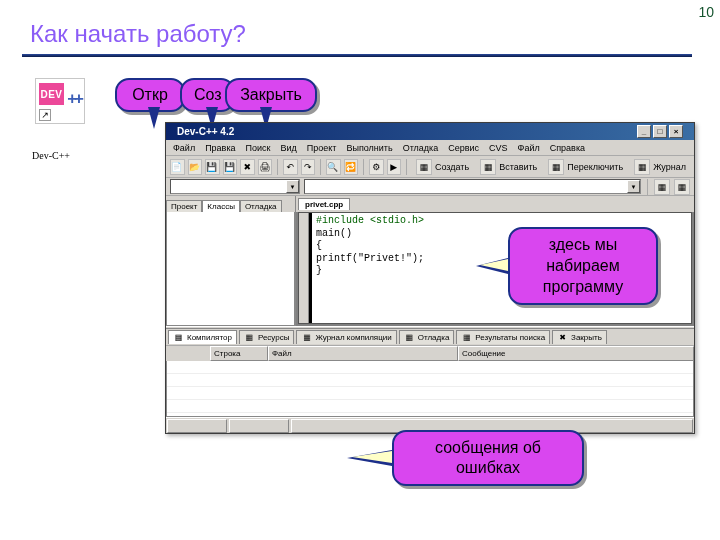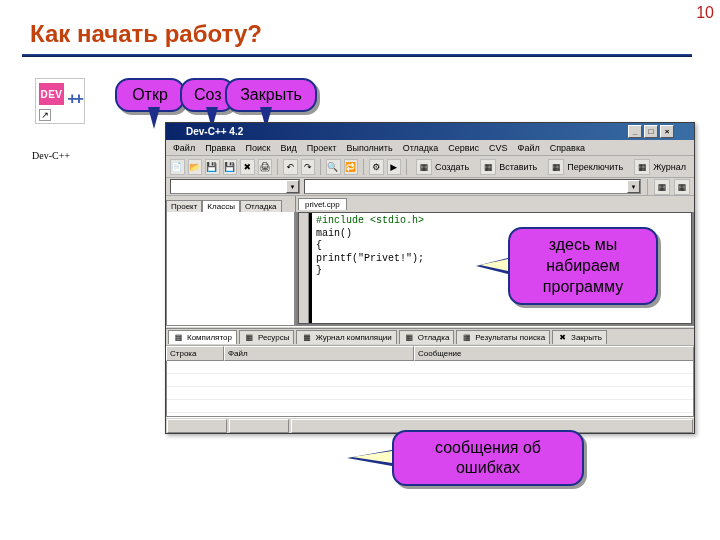--- a/index.html
+++ b/index.html
@@ -1,18 +1,18 @@
 <!DOCTYPE html>
 <html><head>
 <meta charset="utf-8">
 <style>
   * { box-sizing: border-box; margin: 0; padding: 0; }
   body { width: 720px; height: 540px; background: #fff; font-family: Arial, sans-serif; position: relative; overflow: hidden; }
-  .slide-number { position: absolute; top: 4px; right: 6px; font-size: 16px; color: #b91c1c; }
-  .slide-title { position: absolute; top: 20px; left: 30px; font-size: 24px; font-weight: bold; color: #c2410c; }
+  .slide-number { position: absolute; top: 4px; right: 6px; font-size: 14px; color: #14532d; }
+  .slide-title { position: absolute; top: 20px; left: 30px; font-size: 24px; font-weight: normal; color: #8b5cf6; }
   .title-underline { position: absolute; top: 54px; left: 22px; width: 670px; height: 3px; background: linear-gradient(#2b4a9c, #0a1a47); }
 
   
   .dev-icon { position: absolute; top: 78px; left: 35px; width: 50px; height: 46px; background: #fff; border: 1px solid #c7c7c7; }
   .dev-icon-top { position:absolute; top:4px; left:3px; width:25px; height:22px; background:#ec4899; color:#fff; font-size:10px; font-weight:bold; display:flex; align-items:center; justify-content:center; letter-spacing:0.5px; }
   .dev-icon-plus { position:absolute; top:10px; right:3px; color:#3c5fb7; font-size:17px; font-weight:bold; letter-spacing:-3px;}
   .dev-icon-arrow { position:absolute; bottom:2px; left:3px; width:12px; height:12px; border:1px solid #999; font-size:9px; display:flex; align-items:center; justify-content:center; color:#000;}
   .dev-caption { position:absolute; top: 134px; left:32px; font-family:"Comic Sans MS","Segoe Script",cursive; font-size:10px; color:#000;margin-top:16px;}
 
   
@@ -28,21 +28,21 @@
   .callout-code { top:227px; left:508px; width:150px; line-height:1.3;}
   .tail-code { position:absolute; top:258px; left:476px; border-top:8px solid transparent; border-bottom:8px solid transparent; border-right:32px solid #1c2f8a; }
   .tail-code-fill { position:absolute; top:259px; left:480px; border-top:6px solid transparent; border-bottom:6px solid transparent; border-right:28px solid #ffffc7; z-index:3;}
 
   .callout-err { top:430px; left:392px; width:192px; line-height:1.25;}
   .tail-err { position:absolute; top:450px; left:347px; border-top:8px solid transparent; border-bottom:8px solid transparent; border-right:45px solid #1c2f8a;}
   .tail-err-fill { position:absolute; top:451px; left:352px; border-top:6px solid transparent; border-bottom:6px solid transparent; border-right:40px solid #ffffc7; z-index:3;}
 
   
   .app { position:absolute; top:122px; left:165px; width:530px; background:#d6d3ce; border:1px solid #3d3d3d; font-size:9px; color:#000; font-family:Tahoma,Arial,sans-serif; box-shadow:2px 2px 4px rgba(0,0,0,0.3);}
-  .titlebar { height:17px; background:linear-gradient(90deg,#0a246a,#3a6ea5); color:#fff; display:flex; align-items:center; padding:0 20px; font-size:10px; font-weight:bold;}
+  .titlebar { height:17px; background:linear-gradient(90deg,#0a246a,#3a6ea5); color:#fff; display:flex; align-items:center; padding:0 11px; font-size:10px; font-weight:bold;}
   .titlebar-sp { flex:1;}
   .win-btn { width:14px; height:13px; margin-left:2px; background:#d6d3ce; border:1px solid #fff; border-right-color:#555; border-bottom-color:#555; display:flex; align-items:center; justify-content:center; font-size:8px; color:#000; font-weight:bold;}
   .menubar { height:16px; display:flex; align-items:center; padding:0 3px; gap:2px; background:#d6d3ce; border-bottom:1px solid #aaa;}
   .menubar span { padding:0 4px; font-size:9px;}
   .toolbar { height:22px; display:flex; align-items:center; padding:2px 4px; gap:3px; background:#d6d3ce; border-bottom:1px solid #aaa;}
   .tb-ic { width:16px; height:16px; background:#e8e6e0; border:1px solid #bbb; display:flex; align-items:center; justify-content:center; font-size:9px; }
   .tb-lbl { font-size:9px; padding:0 4px; display:flex; align-items:center; gap:3px;}
   .tb-sep { width:1px; height:16px; background:#aaa; margin:0 2px;}
   .combo-row { height:18px; display:flex; align-items:center; padding:2px 4px; gap:4px; border-bottom:1px solid #aaa;}
   .combo { height:15px; background:#fff; border:1px solid #888; border-top-color:#555; border-left-color:#555; display:flex; align-items:center; font-size:9px;}
@@ -50,35 +50,35 @@
 
   .workspace { display:flex; height:130px; background:#d6d3ce;}
   .left-panel { width:130px; display:flex; flex-direction:column; border-right:1px solid #888;}
   .left-tabs { height:16px; display:flex; align-items:flex-end; background:#d6d3ce; gap:0;}
   .ltab { padding:1px 4px; font-size:8px; border:1px solid #888; border-bottom:none; background:#e2e0da;}
   .ltab.active { background:#fff;}
   .left-body { flex:1; background:#fff; border:1px solid #888; border-top:none;}
 
   .editor-wrap { flex:1; display:flex; flex-direction:column; background:#808080;}
   .editor-tabs { height:16px; display:flex; align-items:center; background:#d6d3ce; padding-left:2px;}
-  .etab { padding:1px 6px; font-size:8px; border:1px solid #888; border-bottom:none; background:#fff;}
+  .etab { padding:1px 6px; font-size:8px; border:1px solid #888; border-bottom:none; background:#fff;font-weight:bold;}
   .editor-area { flex:1; display:flex; margin:0 2px 2px; border:1px solid #555; background:#fff;}
   .gutter { width:10px; background:#d6d3ce; border-right:1px solid #888;}
   .ruler { width:3px; background:#000;}
   .code { flex:1; padding:2px 4px; font-family:"Courier New",monospace; font-size:10px; line-height:1.25; white-space:pre; color:#000;}
   .code .inc { color:#006000;}
 
   .midbar { height:3px; background:#d6d3ce; border-top:1px solid #fff; border-bottom:1px solid #888;}
 
   .bottom-panel { background:#d6d3ce;}
   .btabs { height:17px; display:flex; align-items:center; padding:0 2px; gap:2px; border-bottom:1px solid #aaa;}
   .btab { display:flex; align-items:center; gap:3px; padding:1px 4px; font-size:8px; border:1px solid #888; border-bottom:none; background:#e2e0da;}
   .btab.active { background:#fff;}
   .bicon { width:11px; height:11px; display:inline-flex; align-items:center; justify-content:center; font-size:8px;}
-  .grid-head { height:15px; display:flex; background:#d6d3ce;}
+  .grid-head { height:15px; display:flex; background:#d6d3ce;margin-left:44px;}
   .gh { border:1px solid #fff; border-right-color:#888; border-bottom-color:#888; font-size:8px; padding:1px 3px; display:flex; align-items:center;}
   .gh1 { width:58px;} .gh2 { width:190px;} .gh3 { flex:1;}
   .grid-body { height:56px; background:#fff; border:1px solid #888; border-top:none;}
   .grid-row { height:13px; border-bottom:1px solid #eee;}
 
   .statusbar { height:16px; background:#d6d3ce; border-top:1px solid #fff; display:flex;}
   .sb-cell { border:1px solid #888; border-top-color:#fff; border-left-color:#fff; width:60px; height:14px; margin:1px;}
 </style>
 </head>
 <body>

